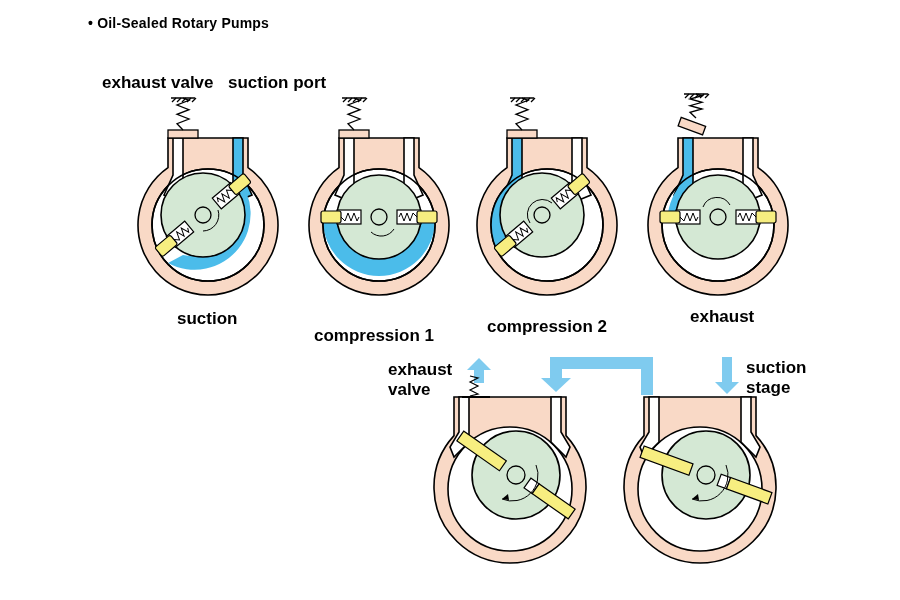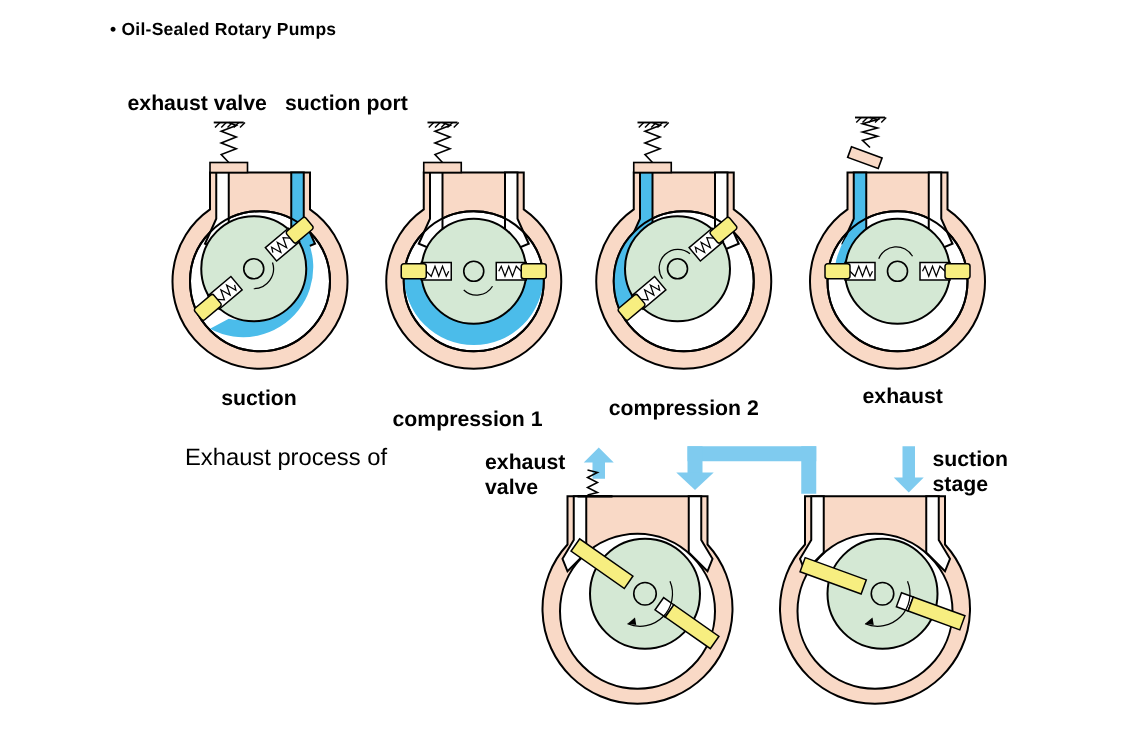--- a/index.html
+++ b/index.html
@@ -16,21 +16,20 @@
 
 <div class="lbl" style="left:102px;top:73px;">exhaust valve</div>
 <div class="lbl" style="left:228px;top:73px;">suction port</div>
 
 <div class="lbl" style="left:177px;top:309px;">suction</div>
 <div class="lbl" style="left:314px;top:307px;margin-top:19px;">compression 1</div>
 <div class="lbl" style="left:487px;top:317px;text-align:right;">compression 2</div>
 <div class="lbl" style="left:690px;top:307px;">exhaust</div>
 
 <div class="desc">
-  <div>Exhaust process of</div>
 </div>
 
 <div class="lbl" style="left:388px;top:360px;line-height:20px;">
   <div>exhaust</div>
   <div>valve</div>
 </div>
 <div class="lbl" style="left:746px;top:358px;line-height:20px;">
   <div>suction</div>
   <div>stage</div>
 </div>

